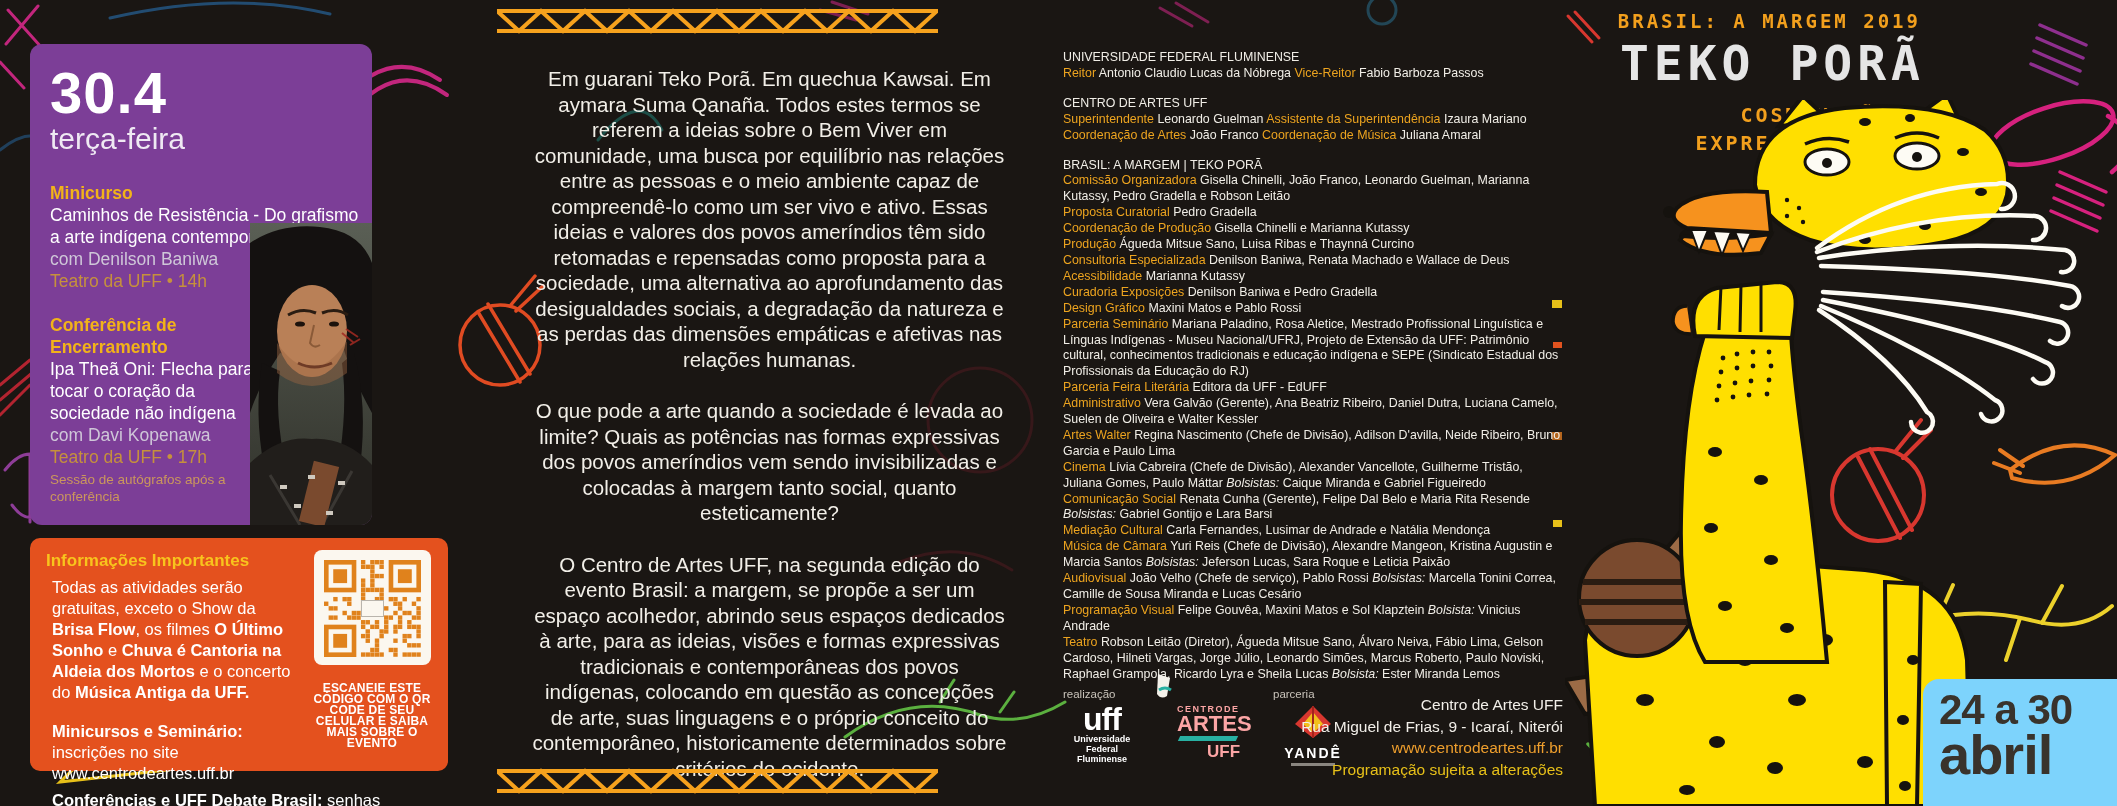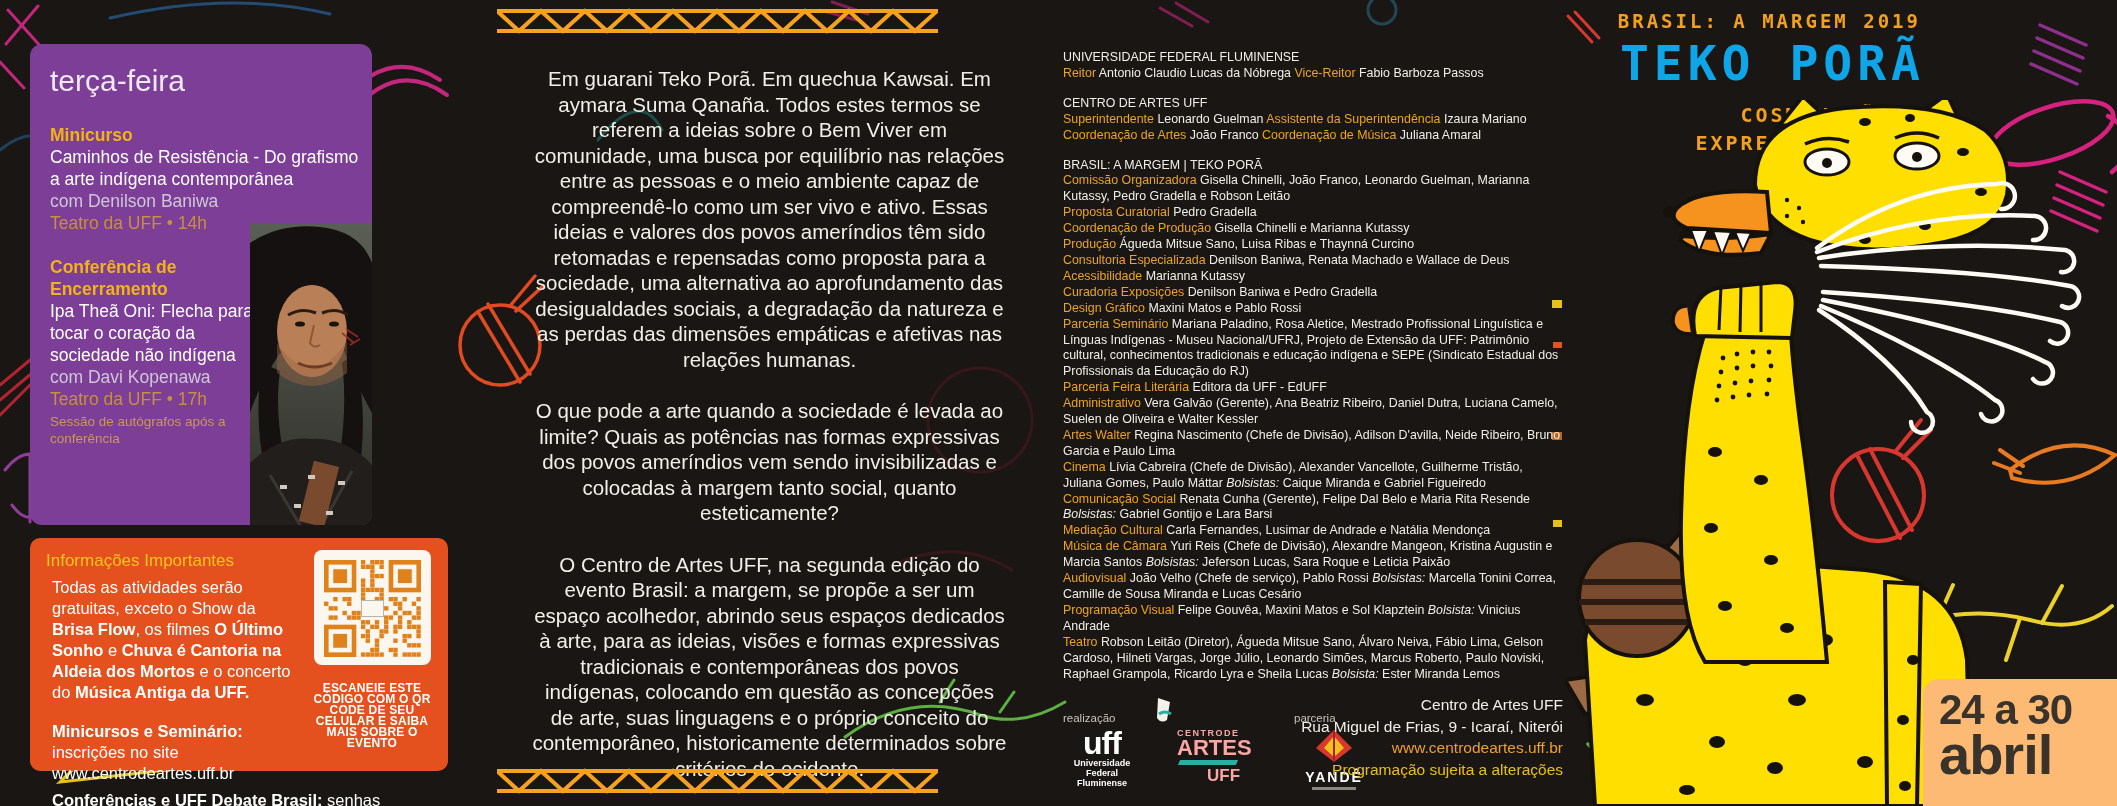--- a/index.html
+++ b/index.html
@@ -20,21 +20,21 @@
   .ev-t{color:#ffffff;max-width:312px;}
   .ev-w{color:#cfc7d8;}
   .ev-v{color:#c6913c;}
   .ev-n{font-size:13.5px;line-height:17px;color:#cb975c;max-width:190px;margin-top:3px;}
   .photo{position:absolute;right:0;bottom:0;width:122px;height:302px;}
 
   
   .info-box{position:absolute;left:30px;top:538px;width:418px;height:233px;background:#e4511e;
             border-radius:10px;padding:12px 14px 10px 16px;box-sizing:border-box;
             font-size:16.5px;line-height:21px;color:#fff;}
-  .info-box h3{margin:0 0 3px 0;font-size:17px;line-height:21px;color:#f8c41d;font-weight:normal;}
+  .info-box h3{margin:0 0 3px 0;font-size:17px;line-height:21px;color:#f8c41d;font-weight:bold;}
   #info-body p{margin:6px;}
   #info-body p:first-child{margin-bottom:18px;}
   .b{font-weight:bold;}
   .i{font-style:italic;}
   .qr-wrap{float:right;width:124px;margin:0 0 4px 10px;text-align:center;}
   .qr-card{background:#fbf7ef;border-radius:8px;padding:10px 10px 8px 10px;display:inline-block;}
   #qr{width:97px;height:97px;}
   .qr-caption{font-size:12px;line-height:11px;color:#fff;margin-top:13px;letter-spacing:.2px;font-weight:bold;}
 
   
@@ -45,21 +45,21 @@
                      font-size:20.5px;line-height:25.5px;color:#f2efe8;}
   #center-paragraphs p{margin:0 0 26px 0;}
 
   
   .credits{position:absolute;left:1063px;top:0;width:500px;height:806px;}
   #credits-blocks{position:absolute;top:50px;left:0;width:500px;font-size:12.4px;line-height:15.9px;color:#f1eee7;}
   .cblock{margin-bottom:14px;}
   .lbl{color:#eda41f;}
   .credits footer{position:absolute;left:0;top:688px;width:500px;height:118px;}
   .small-label{font-size:11.5px;color:#c9c3ba;margin-bottom:4px;}
-  .logo-row{display:flex;gap:31px;margin-top:24px;}
+  .logo-row{display:flex;gap:10px;}
   .logo-group{display:flex;flex-direction:column;}
   .logos{display:flex;gap:14px;align-items:flex-start;}
   .uff-logo{width:78px;text-align:center;color:#fff;}
   .uff-logo .big{font-size:32px;font-weight:bold;line-height:30px;letter-spacing:-1px;}
   .uff-logo .sm{font-size:9px;font-weight:bold;line-height:10px;}
   .ca-logo{width:108px;color:#fca5a5;}
   .ca-logo .r1{font-size:9px;font-weight:bold;letter-spacing:1.5px;line-height:10px;margin-left:22px;}
   .ca-logo .r2{font-size:22px;font-weight:bold;line-height:20px;margin-left:22px;}
   .ca-logo .swash{width:58px;height:5px;background:#28b0a2;transform:skewX(-25deg);margin:2px 0 2px 24px;}
   .ca-logo .r3{font-size:17px;font-weight:bold;line-height:17px;margin-left:52px;}
@@ -69,27 +69,27 @@
   .yande-logo .bar{width:44px;height:3px;background:#8a8680;margin:2px auto 0 auto;}
   .address{position:absolute;right:0;top:6px;text-align:right;font-size:15.5px;line-height:21.5px;color:#f2efe9;}
   .address .site{color:#ef9f2d;}
   .address .note{color:#e7c019;}
 
   
   .cover{position:absolute;left:1565px;top:0;width:552px;height:806px;}
   .kicker{position:absolute;top:10px;right:196px;font-family:"DejaVu Sans Mono",monospace;font-weight:bold;
           font-size:19px;letter-spacing:3px;color:#f3a01d;white-space:nowrap;}
   .title{position:absolute;top:35px;right:192px;font-family:"DejaVu Sans Mono",monospace;font-weight:bold;
-         font-size:48px;letter-spacing:5px;color:#0ea5e9;white-space:nowrap;}
+         font-size:48px;letter-spacing:5px;color:#e5e5e5;white-space:nowrap;}
   #subtitle{position:absolute;top:101px;right:196px;text-align:right;font-family:"DejaVu Sans Mono",monospace;
             font-weight:bold;font-size:20px;line-height:28px;letter-spacing:3px;color:#f3a01d;}
   .orange-backdrop{position:absolute;left:75px;top:630px;width:285px;height:176px;background:#f6921e;
                    border-radius:14px 14px 0 0;}
   .jaguar{position:absolute;left:0;top:100px;width:552px;height:706px;}
-  .date-box{position:absolute;right:0;bottom:0;width:194px;height:127px;background:#fdba74;
+  .date-box{position:absolute;right:0;bottom:0;width:194px;height:127px;background:#7dd3fc;
             border-radius:16px 0 0 0;color:#39332c;padding:10px 0 0 16px;box-sizing:border-box;}
   .date-box .l1{font-size:42px;font-weight:bold;line-height:42px;letter-spacing:-1px;}
   .date-box .l2{font-size:56px;font-weight:bold;line-height:52px;letter-spacing:-1px;margin-top:-2px;}
 </style>
 </head>
 <body>
 
 <div id="poster">
 
   <svg class="abs" width="2117" height="806" viewBox="0 0 2117 806" style="left:0;top:0;">
@@ -122,20 +122,21 @@
       <path d="M1870,642 Q1950,600 2030,620 Q2080,634 2112,606 M1920,618 L1900,584 M1936,623 L1953,585 M2020,618 L2006,660 M2042,623 L2062,586" stroke="#ecd12b" stroke-width="4"></path>
       <path d="M1600,772 Q1652,734 1706,752 M1640,753 L1616,792 M1662,750 L1682,796 M1700,752 L1732,772 M1608,764 L1588,744" stroke="#5bb03f" stroke-width="3.5"></path>
       <rect x="1552" y="300" width="10" height="8" fill="#e7c019" stroke="none"></rect>
       <rect x="1553" y="342" width="9" height="6" fill="#e2531f" stroke="none"></rect>
       <rect x="1552" y="432" width="10" height="8" fill="#b5651d" stroke="none"></rect>
       <rect x="1553" y="520" width="9" height="7" fill="#e7c019" stroke="none"></rect>
     </g>
   </svg>
 
   <section class="date-card">
+    <div class="date-num">30.4</div>
     <div class="weekday">terça-feira</div>
     <div id="events">
         <div class="event">
           <div class="ev-h">Minicurso</div>
           <div class="ev-t">Caminhos de Resistência - Do grafismo a arte indígena contemporânea</div>
           <div class="ev-w">com Denilson Baniwa</div>
           <div class="ev-v">Teatro da UFF • 14h</div>
         </div>
         <div class="event">
           <div class="ev-h">Conferência de Encerramento</div>

